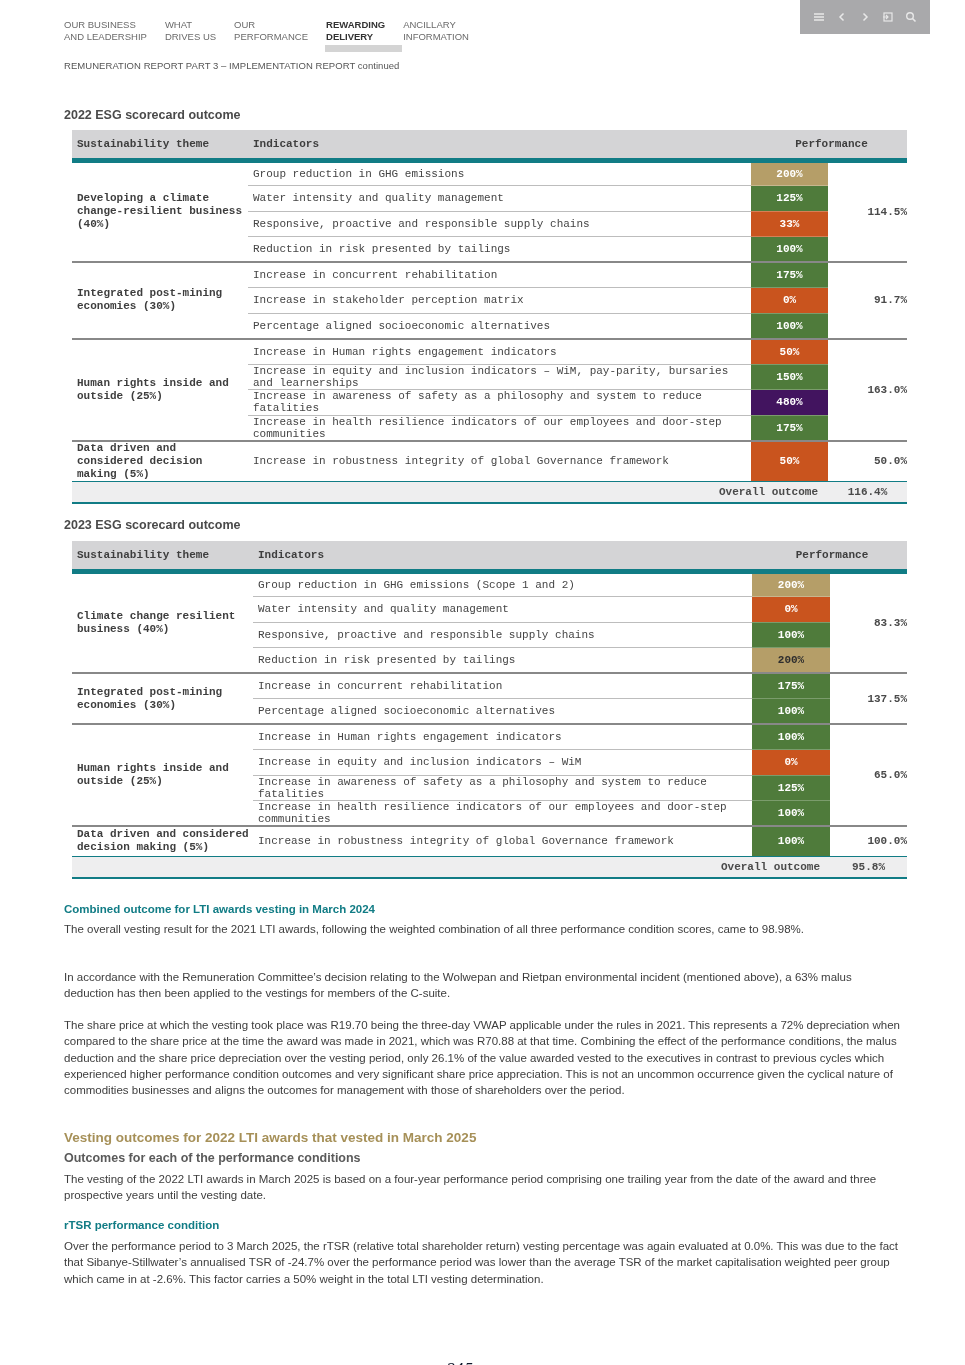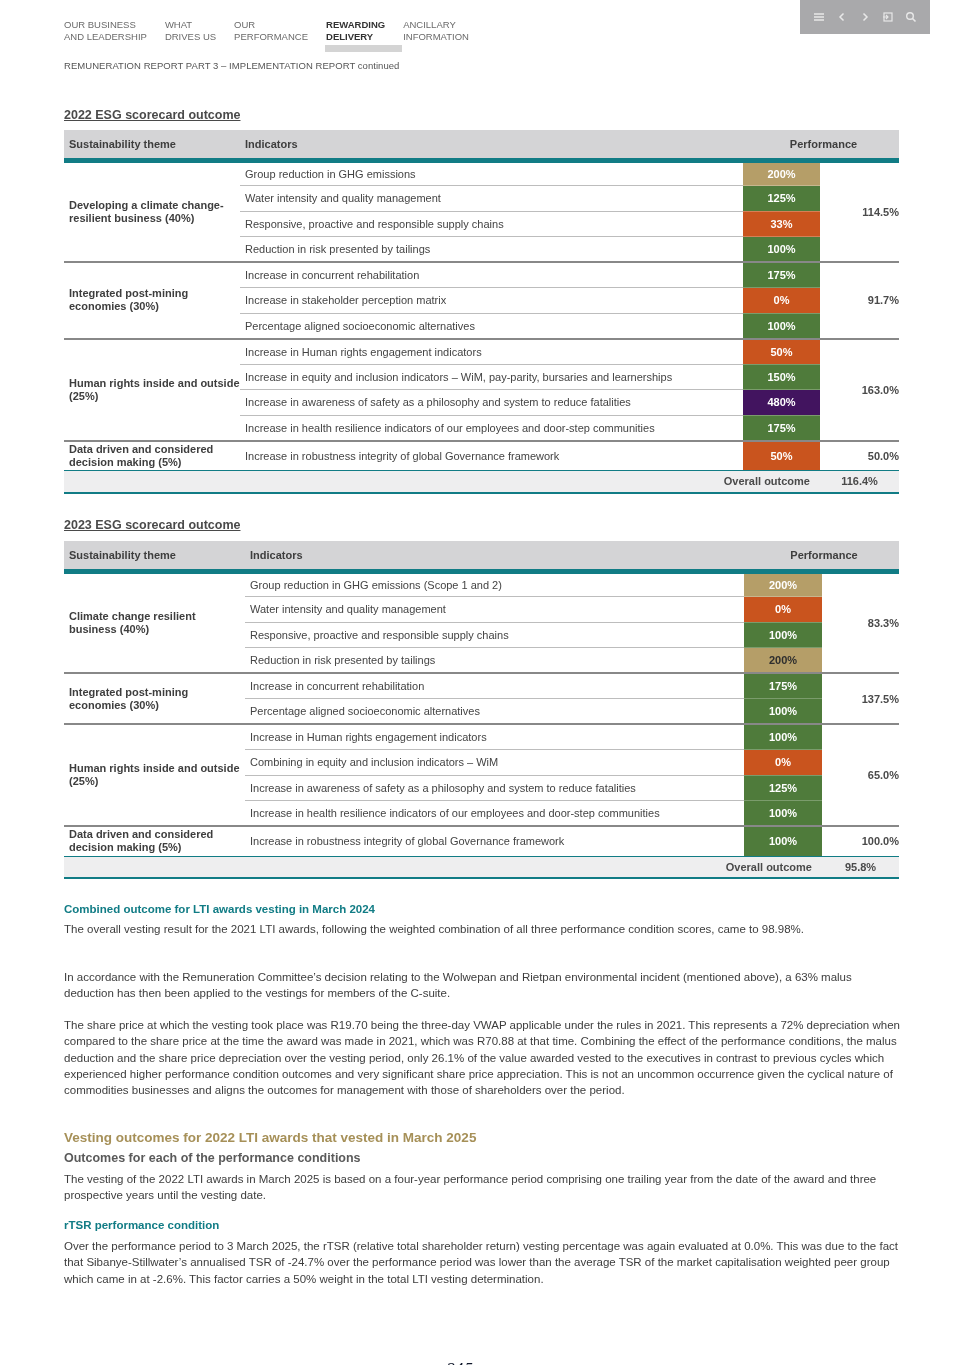--- a/index.html
+++ b/index.html
@@ -12,23 +12,23 @@
   .topnav .nav-item.active { color: #333; font-weight: bold; }
   .topnav .nav-item.active::after { content: ""; position: absolute; left: -1px; right: -17px; top: 26px; height: 7px; background: #d4d4d4; }
 
   .toolbar { position: absolute; top: 0; left: 800px; width: 130px; height: 34px; background: #a9a9ab; display: flex; align-items: center; justify-content: center; gap: 9px; }
   .toolbar .tb { width: 14px; height: 14px; display: flex; align-items: center; justify-content: center; cursor: pointer; }
   .toolbar svg { width: 12px; height: 12px; }
 
   .subtitle { position: absolute; top: 60px; left: 64px; font-size: 9.5px; color: #555; text-transform: uppercase; letter-spacing: 0.05px; }
   .subtitle .cont { text-transform: none; }
 
-  .section-title { position: absolute; left: 64px; font-size: 12.5px; font-weight: bold; color: #4a4a4a; text-decoration: underline; }
-
-  table.esg { position: absolute; left: 64px; width: 835px; border-collapse: collapse; font-size: 11px; }
+  .section-title { position: absolute; left: 64px; font-size: 12.5px; font-weight: bold; color: #4a4a4a; }
+
+  table.esg { position: absolute; left: 72px; width: 835px; border-collapse: collapse; font-size: 11px; font-family: Liberation Mono, monospace; }
   table.esg thead th { background: #d4d4d6; height: 30px; text-align: left; font-weight: bold; color: #3e3e3e; font-size: 11px; padding-left: 5px; border-bottom: 5px solid #117c85; }
   table.esg thead th.perf-h { text-align: center; }
   table.esg td { height: 25.5px; vertical-align: middle; }
   table.esg td.theme { font-weight: bold; color: #3e3e3e; padding-left: 5px; line-height: 13px; font-size: 11px; }
   table.esg td.ind { padding-left: 5px; color: #444; border-bottom: 1px solid #bdbdbd; }
   table.esg td.score { text-align: center; color: #ffffff; font-weight: bold; font-size: 11px; border-bottom: 1px solid rgba(255,255,255,0.25); }
   table.esg td.total { text-align: right; font-weight: bold; color: #4a4a4a; font-size: 11px; }
   table.esg tr.group-end td { border-bottom: 2px solid #888; }
   table.esg tr.group-end td.score { border-bottom: 2px solid #888; }
   table.esg tr.overall td { background: #eeeeef; height: 22px; border-top: 1px solid #117c85; border-bottom: 2px solid #117c85; font-weight: bold; color: #4a4a4a; }
@@ -241,21 +241,21 @@
       <td class="score c-green">100%</td>
     </tr>
 
     <tr>
       <td class="theme" rowspan="4" style="border-bottom:2px solid #888;">Human rights inside and outside (25%)</td>
       <td class="ind">Increase in Human rights engagement indicators</td>
       <td class="score c-green">100%</td>
       <td class="total" rowspan="4" style="border-bottom:2px solid #888;">65.0%</td>
     </tr>
     <tr>
-      <td class="ind">Combining in equity and inclusion indicators – WiM</td>
+      <td class="ind">Increase in equity and inclusion indicators – WiM</td>
       <td class="score c-orange">0%</td>
     </tr>
     <tr>
       <td class="ind">Increase in awareness of safety as a philosophy and system to reduce fatalities</td>
       <td class="score c-green">125%</td>
     </tr>
     <tr class="group-end">
       <td class="ind">Increase in health resilience indicators of our employees and door-step communities</td>
       <td class="score c-green">100%</td>
     </tr>

